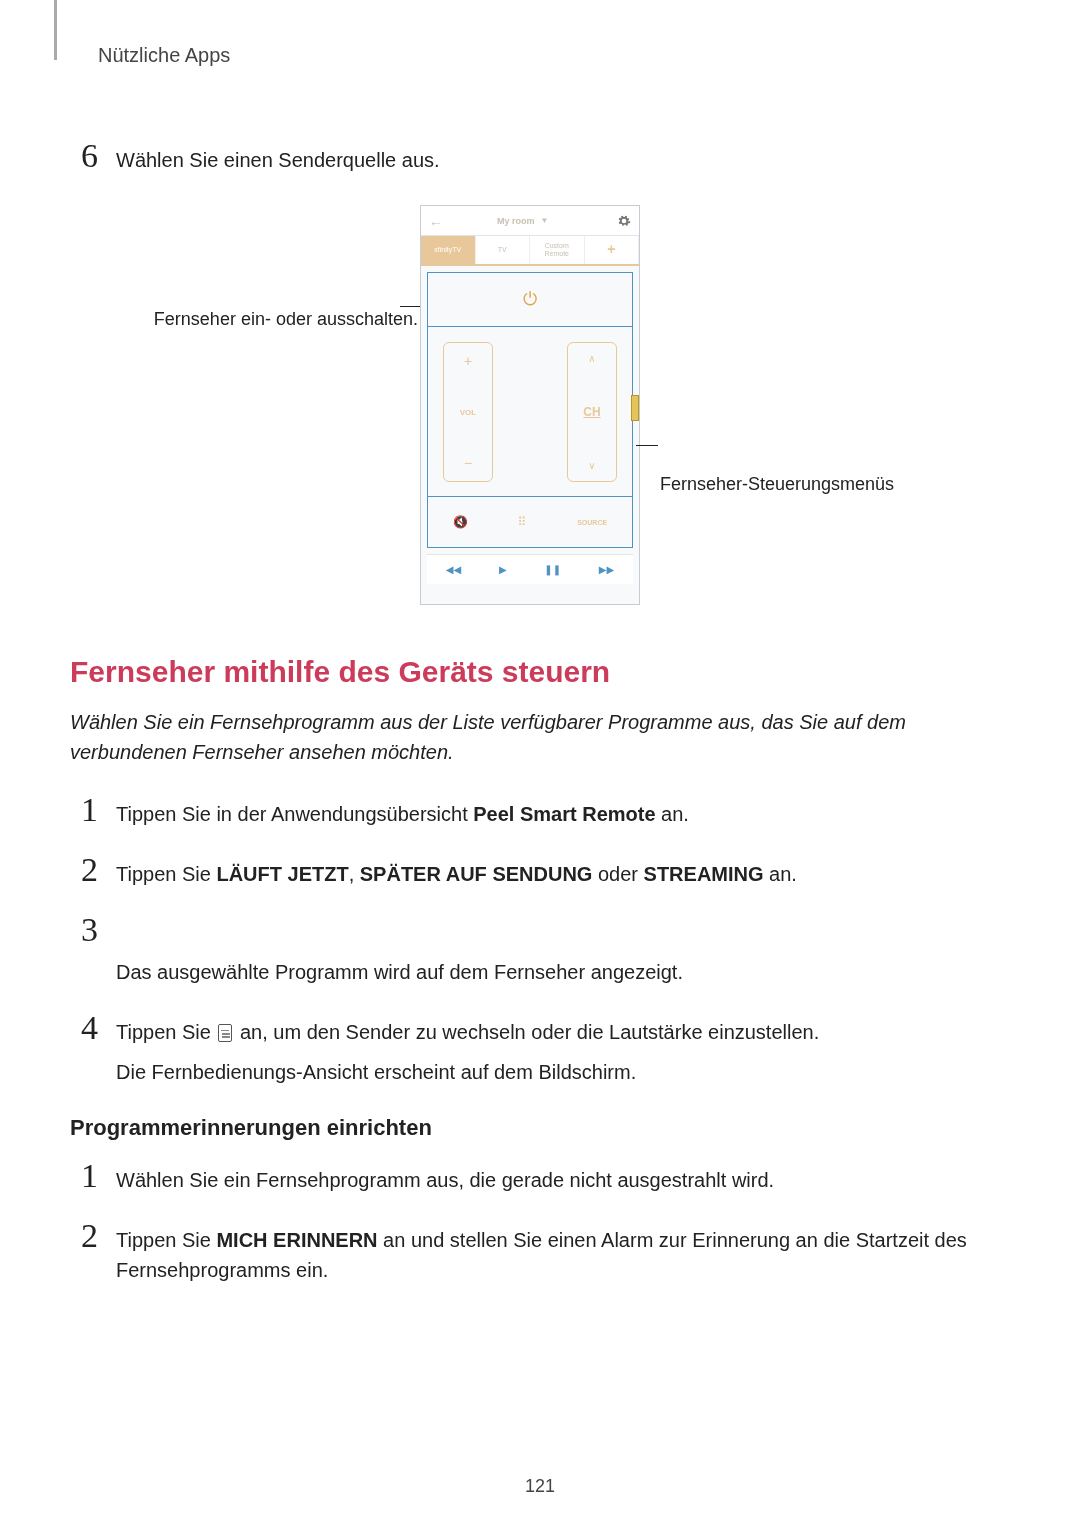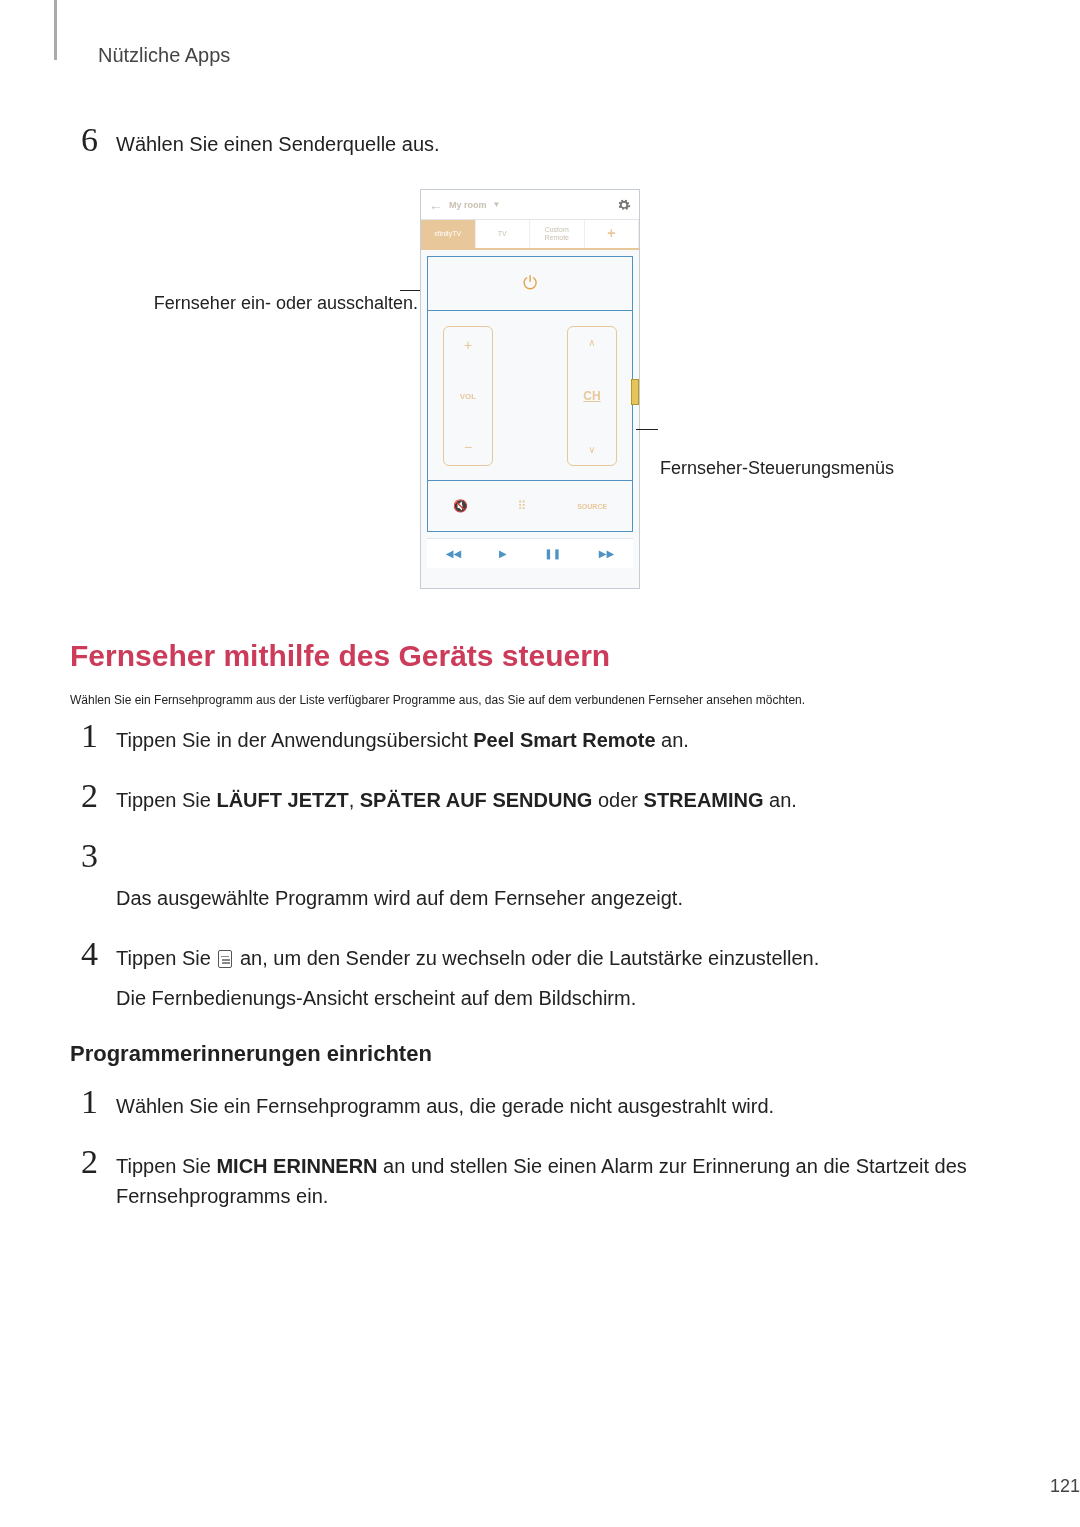--- a/index.html
+++ b/index.html
@@ -18,21 +18,21 @@
     position: absolute;
     left: 54px;
     top: 0;
     width: 3px;
     height: 60px;
     background: #aaa;
   }
   .breadcrumb {
     font-size: 20px;
     color: #444;
-    margin: 4px 0 56px 28px;
+    margin: 4px 0 72px 28px;
     font-weight: 400;
   }
   .step-row {
     display: flex;
     align-items: baseline;
     gap: 18px;
   }
   .step-num {
     font-size: 34px;
     font-weight: 400;
@@ -201,23 +201,24 @@
     background: #222;
   }
 
   h2.accent {
     color: #cc3b5a;
     font-size: 30px;
     font-weight: 600;
     margin: 24px 0 18px 0;
   }
   .para {
-    font-size: 12px;
+    font-size: 20px;
     line-height: 1.5;
-    margin-bottom: 10px;
+    margin-bottom: 26px;
+    font-style: italic;
   }
   h3.sub {
     font-size: 22px;
     font-weight: 700;
     margin: 28px 0 18px 0;
   }
   .inline-remote-icon {
     display: inline-block;
     width: 14px;
     height: 18px;
@@ -240,21 +241,21 @@
     left: 3px; top: 8px;
     width: 8px; height: 2px;
     background: #888;
     box-shadow: 0 3px 0 #888;
   }
   .page-num {
     position: absolute;
     bottom: 30px;
     left: 0;
     width: 100%;
-    text-align: right;
+    text-align: center;
     font-size: 18px;
     color: #444;
   }
   .gear {
     width: 14px; height: 14px;
     display: inline-block;
     position: relative;
   }
   .gear svg { width: 14px; height: 14px; }
   .power-ico { color: #e2a44a; font-size: 18px; }
@@ -277,21 +278,21 @@
   </div>
 
   <div class="figure-area">
 
     <div class="callout-left">Fernseher ein- oder ausschalten.</div>
     <div class="callout-left-line"></div>
 
     <div class="mockup">
       <div class="mockup-top">
         <span style="color:#c9c1b3;font-size:14px;">←</span>
-        <span style="color:#c9c1b3;font-weight:600;">My room</span>
+        <span style="color:#c9c1b3;font-weight:600;margin-left:48px;">My room</span>
         <span style="color:#c9c1b3;font-size:8px;">▼</span>
         <span style="flex:1"></span>
         <span class="gear">
           <svg viewBox="0 0 24 24">
               <path fill="#777" d="M12 8a4 4 0 100 8 4 4 0 000-8zm9 4l2 1-1 3-2-.5a8 8 0 01-1.7 1.7l.5 2-3 1-1-2a8 8 0 01-2.4 0l-1 2-3-1 .5-2A8 8 0 016 16.5l-2 .5-1-3 2-1a8 8 0 010-2.4l-2-1 1-3 2 .5A8 8 0 017.5 6l-.5-2 3-1 1 2a8 8 0 012.4 0l1-2 3 1-.5 2A8 8 0 0118 7.5l2-.5 1 3-2 1a8 8 0 010 2.4z"></path>
             </svg>
         </span>
       </div>
       <div class="mockup-tabs">
         <div class="mockup-tab active">xfinityTV</div>

